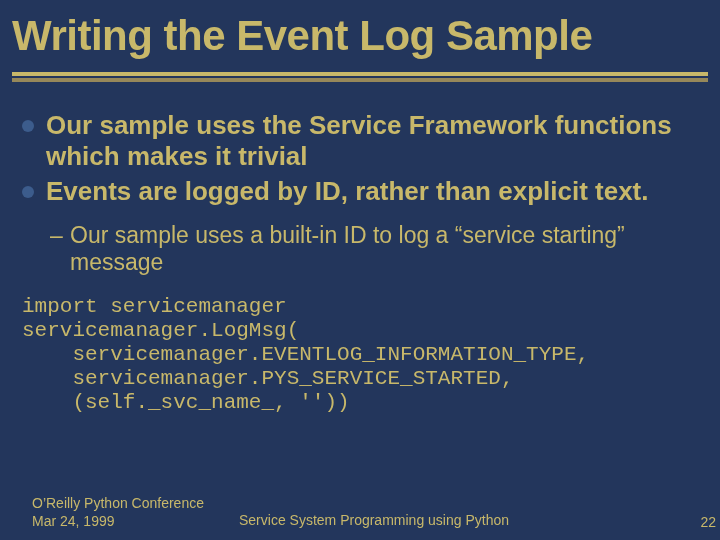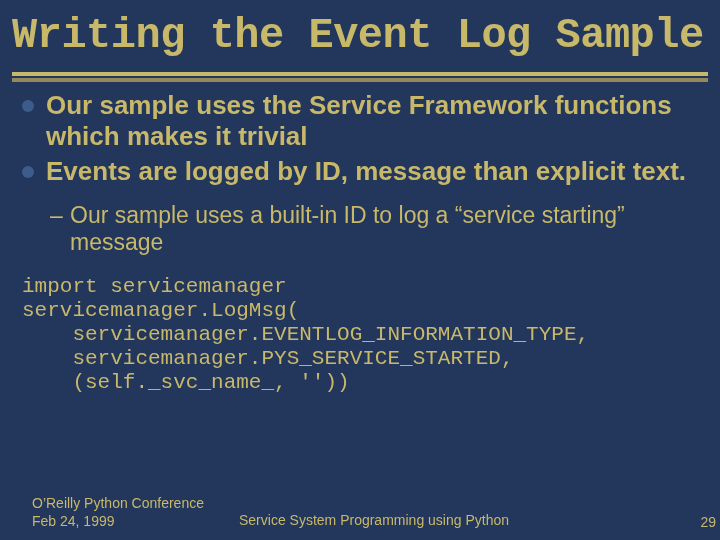--- a/index.html
+++ b/index.html
@@ -12,31 +12,30 @@
   }
   .title-block {
     padding: 14px 12px 8px 12px;
   }
   .title {
     color: #c8b86a;
     font-size: 42px;
     font-weight: bold;
     line-height: 1.05;
     letter-spacing: -0.5px;
-    font-family: Liberation Mono, monospace;
   }
   .rule-wrap {
     padding: 0 12px;
     margin-top: 6px;
   }
   .rule1 { height: 4px; background: #c8b86a; }
   .rule2 { height: 4px; background: #96885a; margin-top: 2px; }
 
   .content {
-    padding: 8px 22px 0 22px;
+    padding: 28px 22px 0 22px;
   }
   .bullet-list { list-style: none; }
   .bullet-item {
     color: #c8b86a;
     font-size: 26px;
     font-weight: bold;
     line-height: 1.2;
     position: relative;
     padding-left: 24px;
     margin-bottom: 4px;
@@ -110,38 +109,38 @@
 </div>
 
 <div class="content">
   <ul class="bullet-list">
     <li class="bullet-item">
       <span class="bullet-dot"></span>
       <span>Our sample uses the Service Framework functions which makes it trivial</span>
     </li>
     <li class="bullet-item">
       <span class="bullet-dot"></span>
-      <span>Events are logged by ID, message than explicit text.</span>
+      <span>Events are logged by ID, rather than explicit text.</span>
     </li>
   </ul>
 
   <ul class="sub-list">
     <li class="sub-item">
       <span class="sub-dash">–</span>
       <span>Our sample uses a built-in ID to log a “service starting” message</span>
     </li>
   </ul>
 
   <div class="code-block">import servicemanager
 servicemanager.LogMsg(
     servicemanager.EVENTLOG_INFORMATION_TYPE,
     servicemanager.PYS_SERVICE_STARTED,
     (self._svc_name_, ''))</div>
 </div>
 
 <div class="footer">
   <div class="footer-left">
     <div>O’Reilly Python Conference</div>
-    <div>Feb 24, 1999</div>
+    <div>Mar 24, 1999</div>
   </div>
   <div class="footer-center">Service System Programming using Python</div>
-  <div class="footer-right">29</div>
+  <div class="footer-right">22</div>
 </div>
 
 </body></html>

